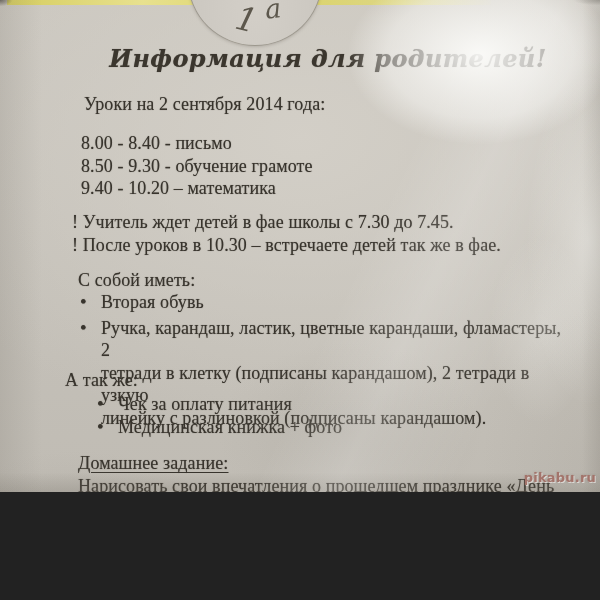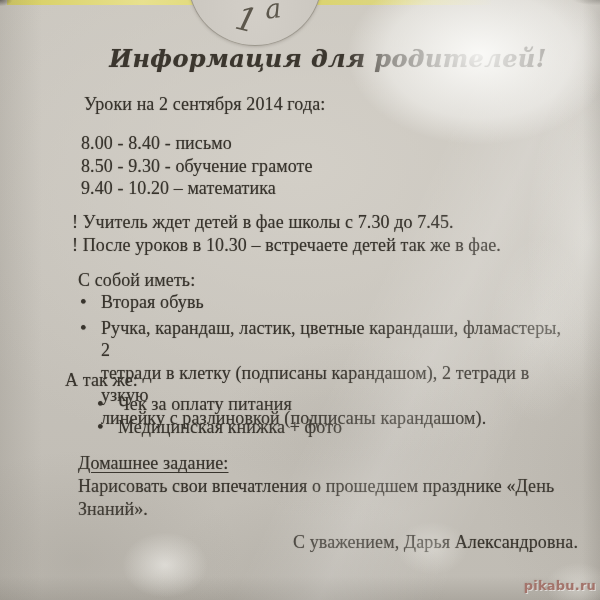--- a/index.html
+++ b/index.html
@@ -1,18 +1,18 @@
 <!DOCTYPE html>
 <html><head>
 <meta charset="utf-8">
 <style>
   html, body { margin: 0; padding: 0; background: #222; }
   #stage {
     position: relative;
-    width: 600px; height: 600px;
+    width: 600px; height: 492px;
     margin: 0 auto;
     overflow: hidden;
     font-family: "Liberation Serif", "DejaVu Serif", serif;
     color: #38342d;
     background-color: #c8c4bc;
     background-image:
       radial-gradient(500px 350px at 50% 28%, rgba(212,208,200,0.9), rgba(197,193,185,0.0) 85%),
       linear-gradient(to bottom, rgba(255,255,255,0.05), rgba(60,55,48,0.06));
   }
   

